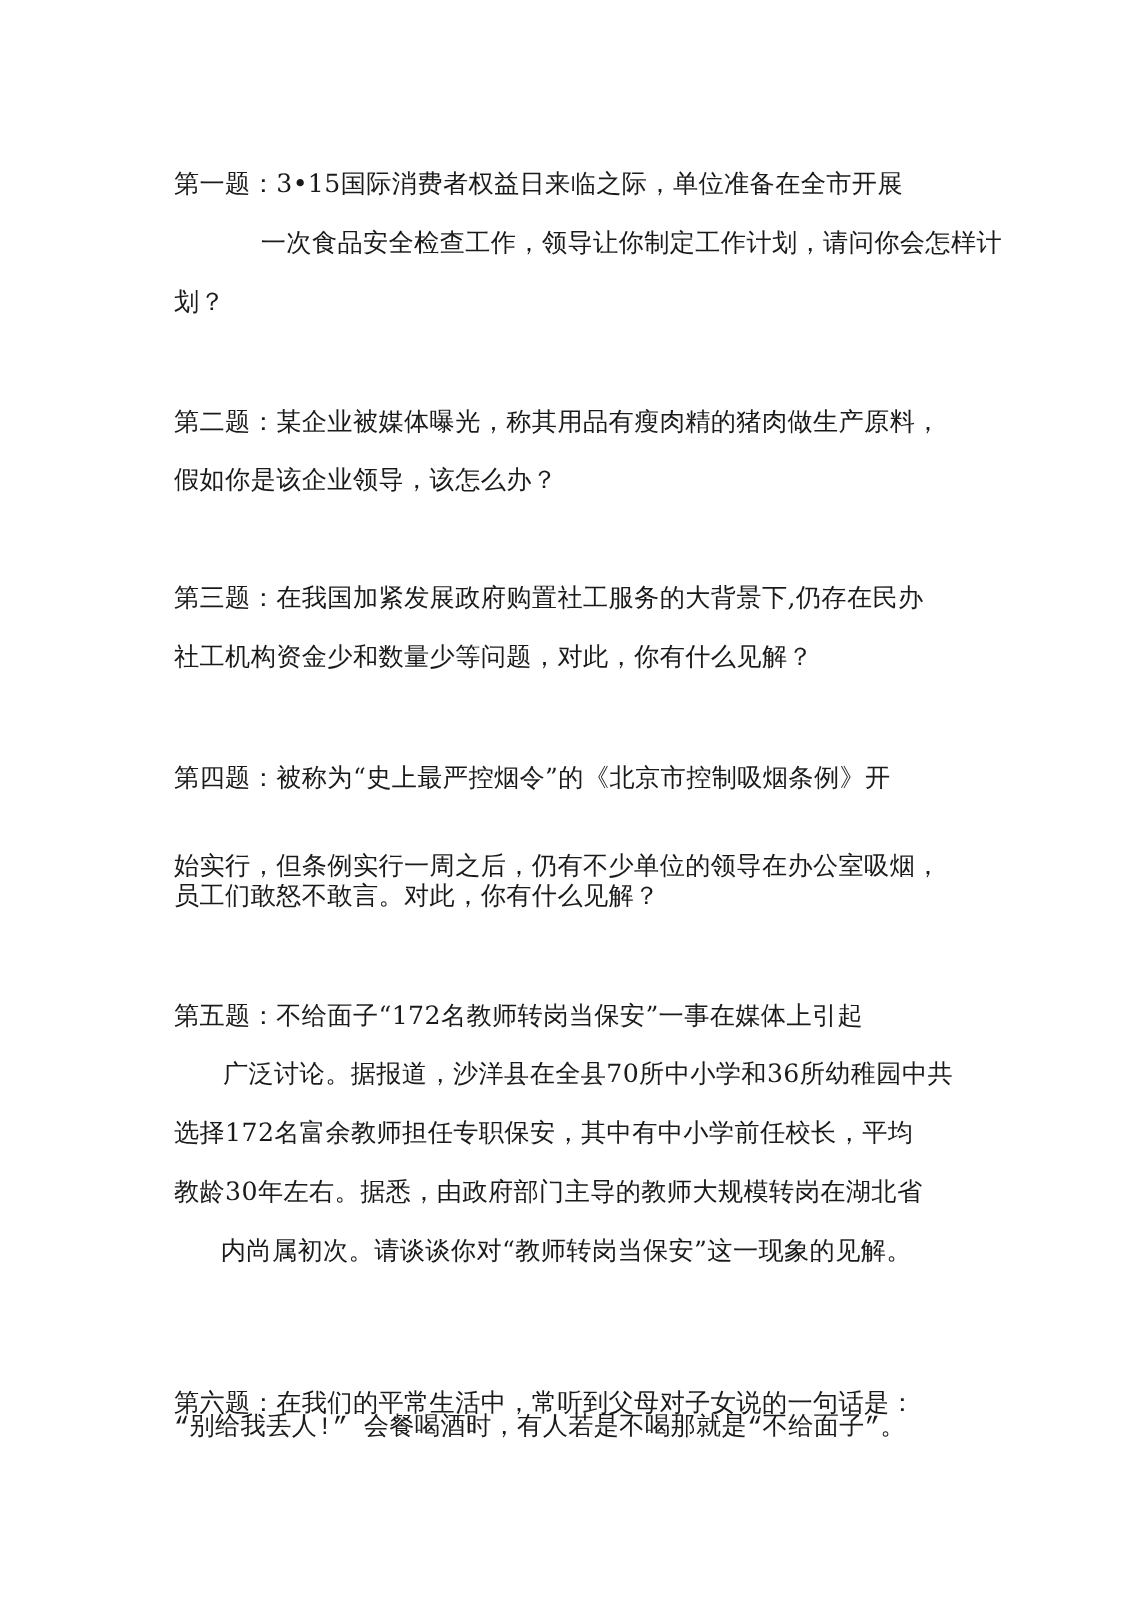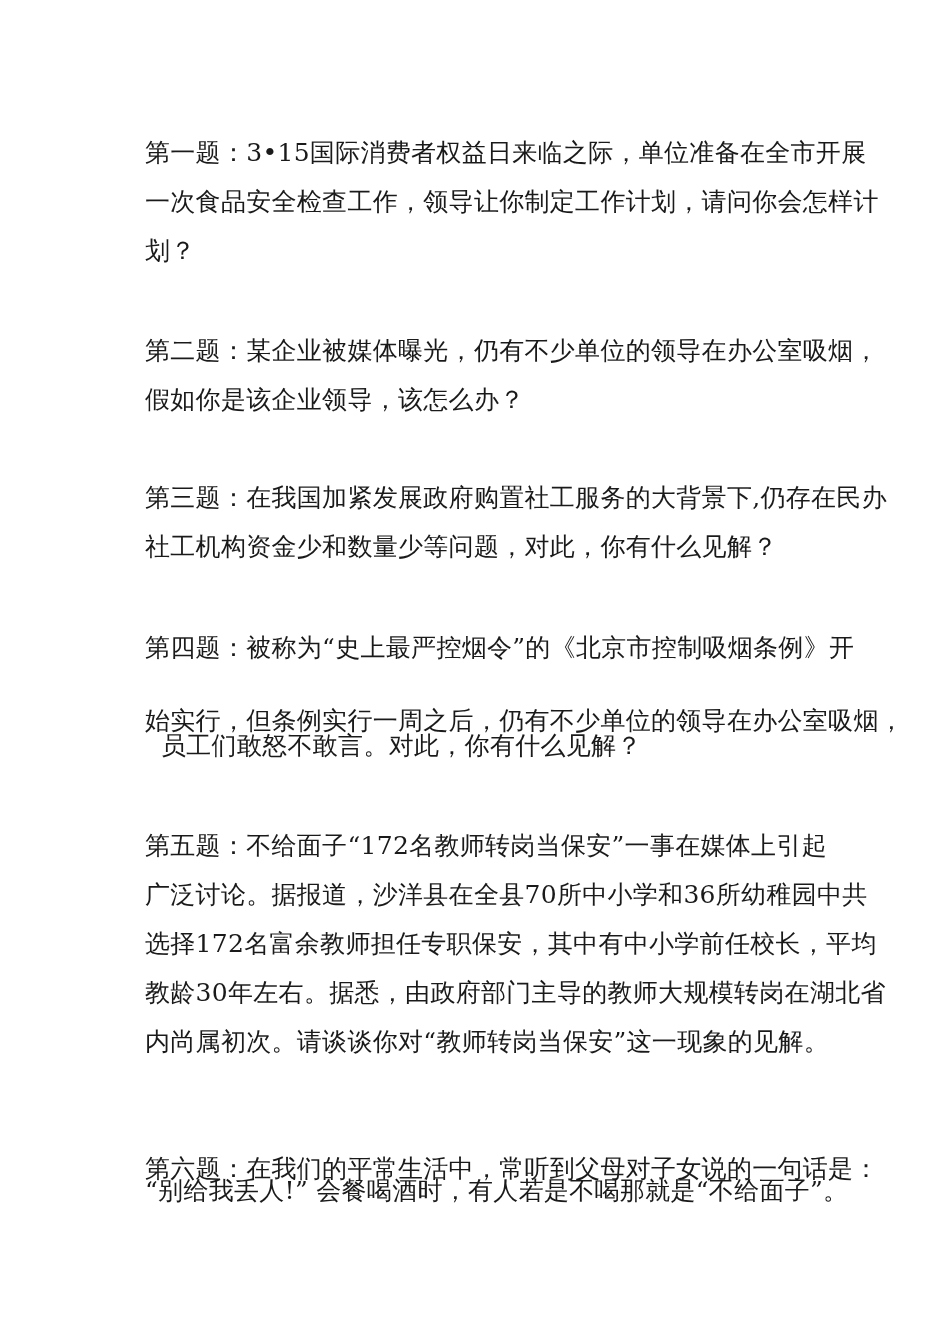--- a/index.html
+++ b/index.html
@@ -20,59 +20,59 @@
       left: 0;
       top: 0;
       width: 950px;
       height: 1344px;
       background: #ffffff;
     }
     .line {
       position: absolute;
       left: 145px;
       width: 690px;
-      font-size: 25px;
+      font-size: 21px;
       line-height: 26px;
       white-space: nowrap;
       letter-spacing: 0.3px;
     }
   </style>
 </head>
 <body>
 
 <div class="page">
 
   <div>
     <div class="line" style="top:140px;">第一题：3•15国际消费者权益日来临之际，单位准备在全市开展</div>
     <div class="line" style="top:189px;text-align:right;">一次食品安全检查工作，领导让你制定工作计划，请问你会怎样计</div>
     <div class="line" style="top:238px;">划？</div>
   </div>
 
   <div>
-    <div class="line" style="top:338px;">第二题：某企业被媒体曝光，仍有不少单位的领导在办公室吸烟，</div>
+    <div class="line" style="top:338px;">第二题：某企业被媒体曝光，称其用品有瘦肉精的猪肉做生产原料，</div>
     <div class="line" style="top:387px;">假如你是该企业领导，该怎么办？</div>
   </div>
 
   <div>
     <div class="line" style="top:485px;">第三题：在我国加紧发展政府购置社工服务的大背景下,仍存在民办</div>
     <div class="line" style="top:534px;">社工机构资金少和数量少等问题，对此，你有什么见解？</div>
   </div>
 
   <div>
     <div class="line" style="top:635px;">第四题：被称为“史上最严控烟令”的《北京市控制吸烟条例》开</div>
     <div class="line" style="top:684px;margin-top:24px;">始实行，但条例实行一周之后，仍有不少单位的领导在办公室吸烟，</div>
-    <div class="line" style="top:733px;margin-left:16px;">员工们敢怒不敢言。对此，你有什么见解？</div>
+    <div class="line" style="top:733px;">员工们敢怒不敢言。对此，你有什么见解？</div>
   </div>
 
   <div>
     <div class="line" style="top:833px;">第五题：不给面子“172名教师转岗当保安”一事在媒体上引起</div>
     <div class="line" style="top:882px;text-align:center;">广泛讨论。据报道，沙洋县在全县70所中小学和36所幼稚园中共</div>
     <div class="line" style="top:931px;">选择172名富余教师担任专职保安，其中有中小学前任校长，平均</div>
     <div class="line" style="top:980px;">教龄30年左右。据悉，由政府部门主导的教师大规模转岗在湖北省</div>
-    <div class="line" style="top:1029px;">内尚属初次。请谈谈你对“教师转岗当保安”这一现象的见解。</div>
+    <div class="line" style="top:1029px;margin-left:39px;">内尚属初次。请谈谈你对“教师转岗当保安”这一现象的见解。</div>
   </div>
 
   <div>
     <div class="line" style="top:1128px;margin-top:28px;">第六题：在我们的平常生活中，常听到父母对子女说的一句话是：</div>
-    <div class="line" style="top:1178px;">“别给我丢人!” 会餐喝酒时，有人若是不喝那就是“不给面子”。</div>
+    <div class="line" style="top:1178px;font-family:Liberation Mono, monospace;">“别给我丢人!” 会餐喝酒时，有人若是不喝那就是“不给面子”。</div>
   </div>
 
 </div>
 
 </body></html>

